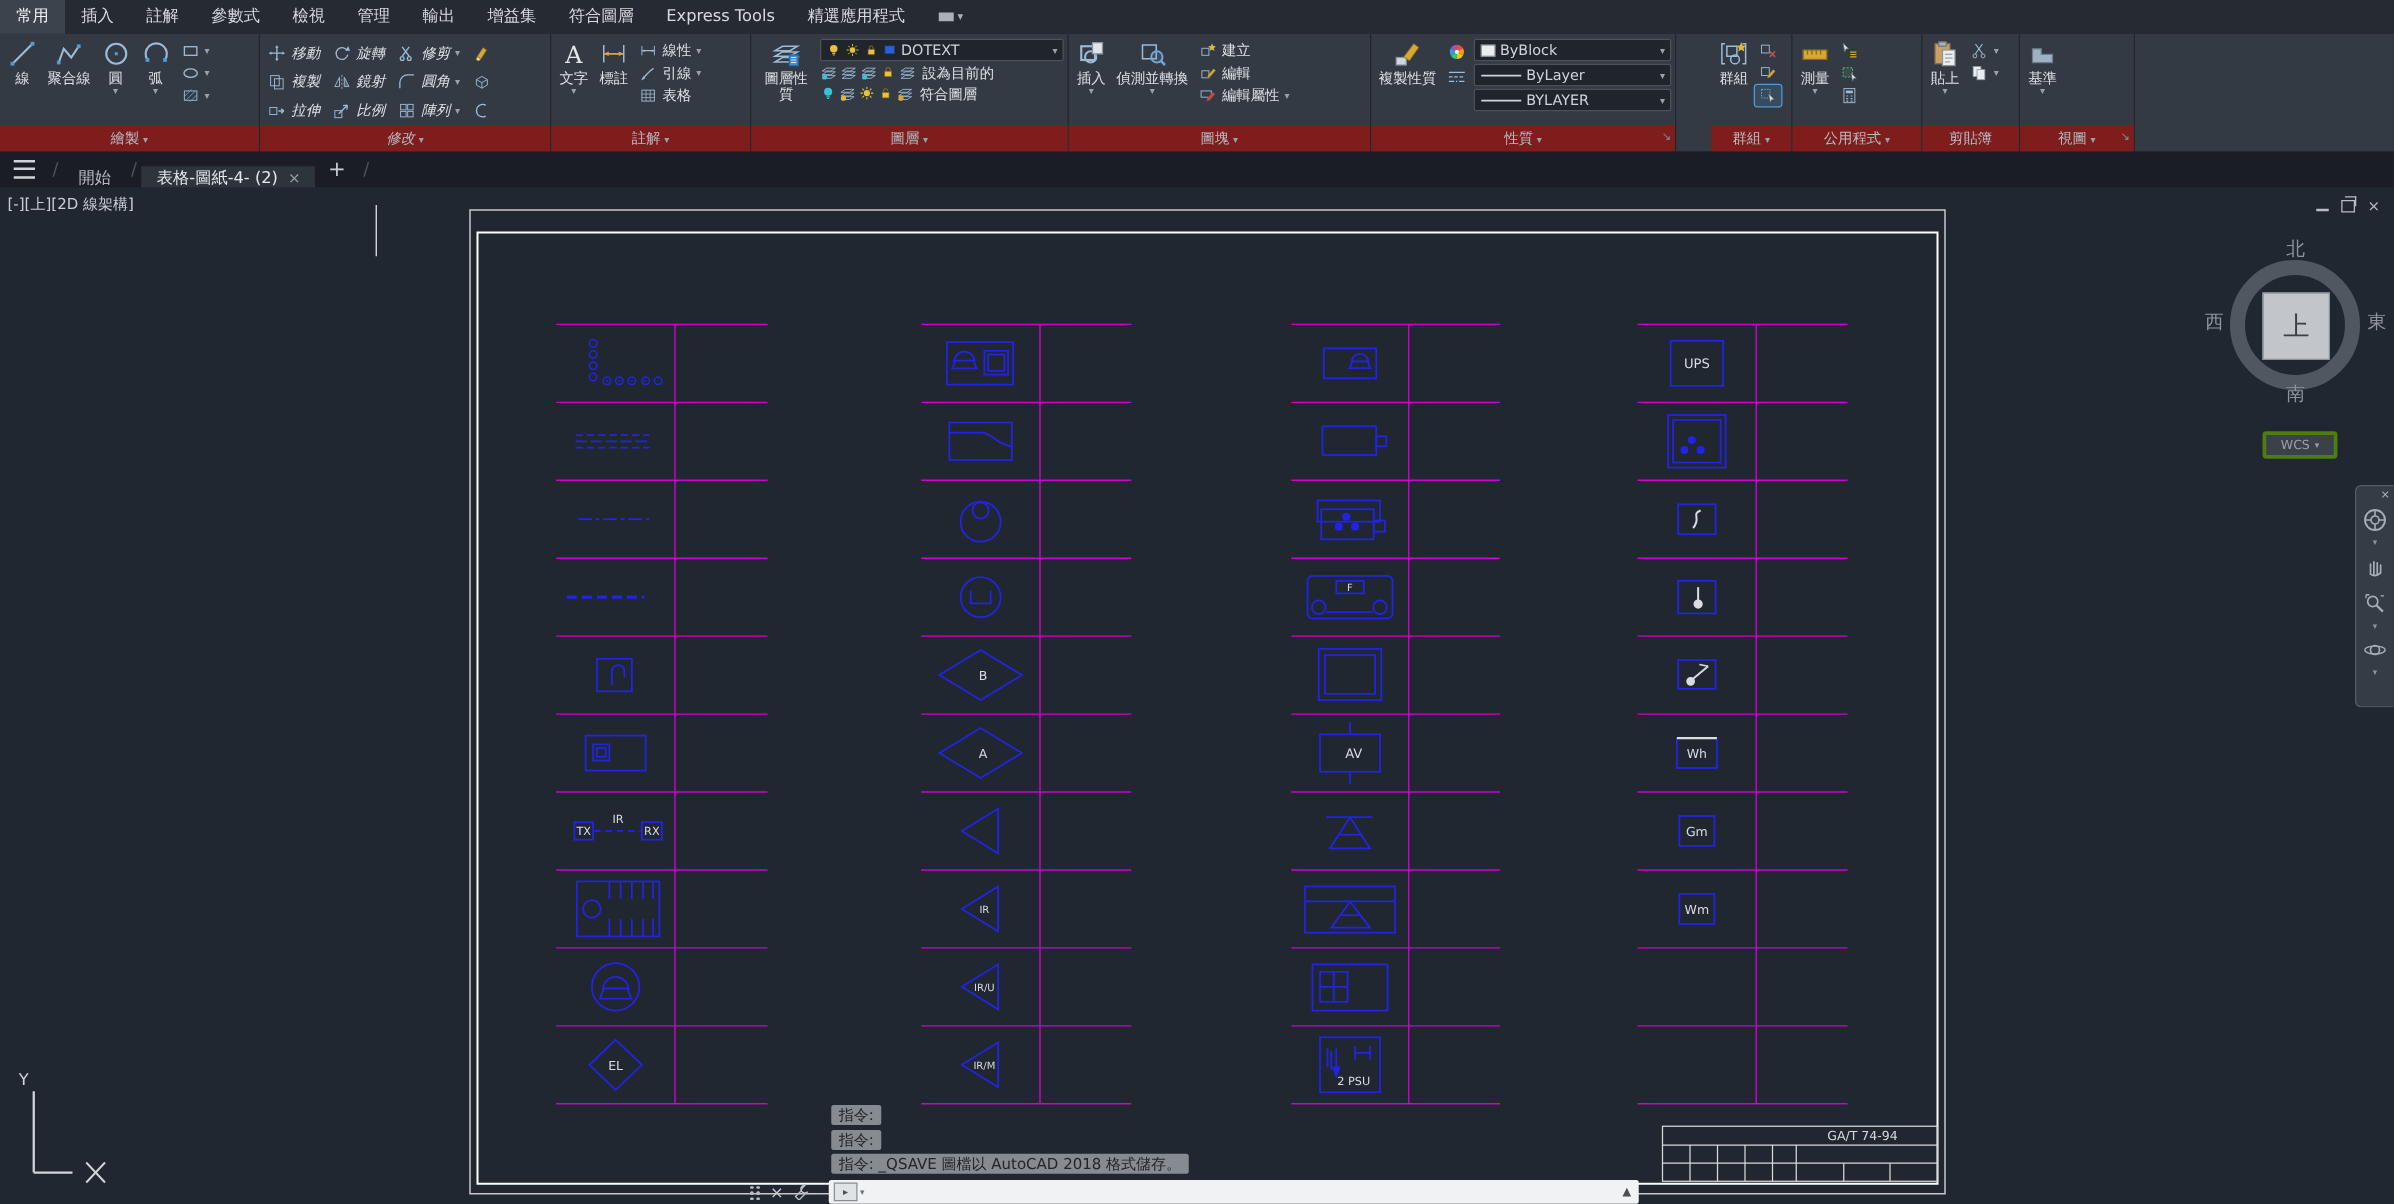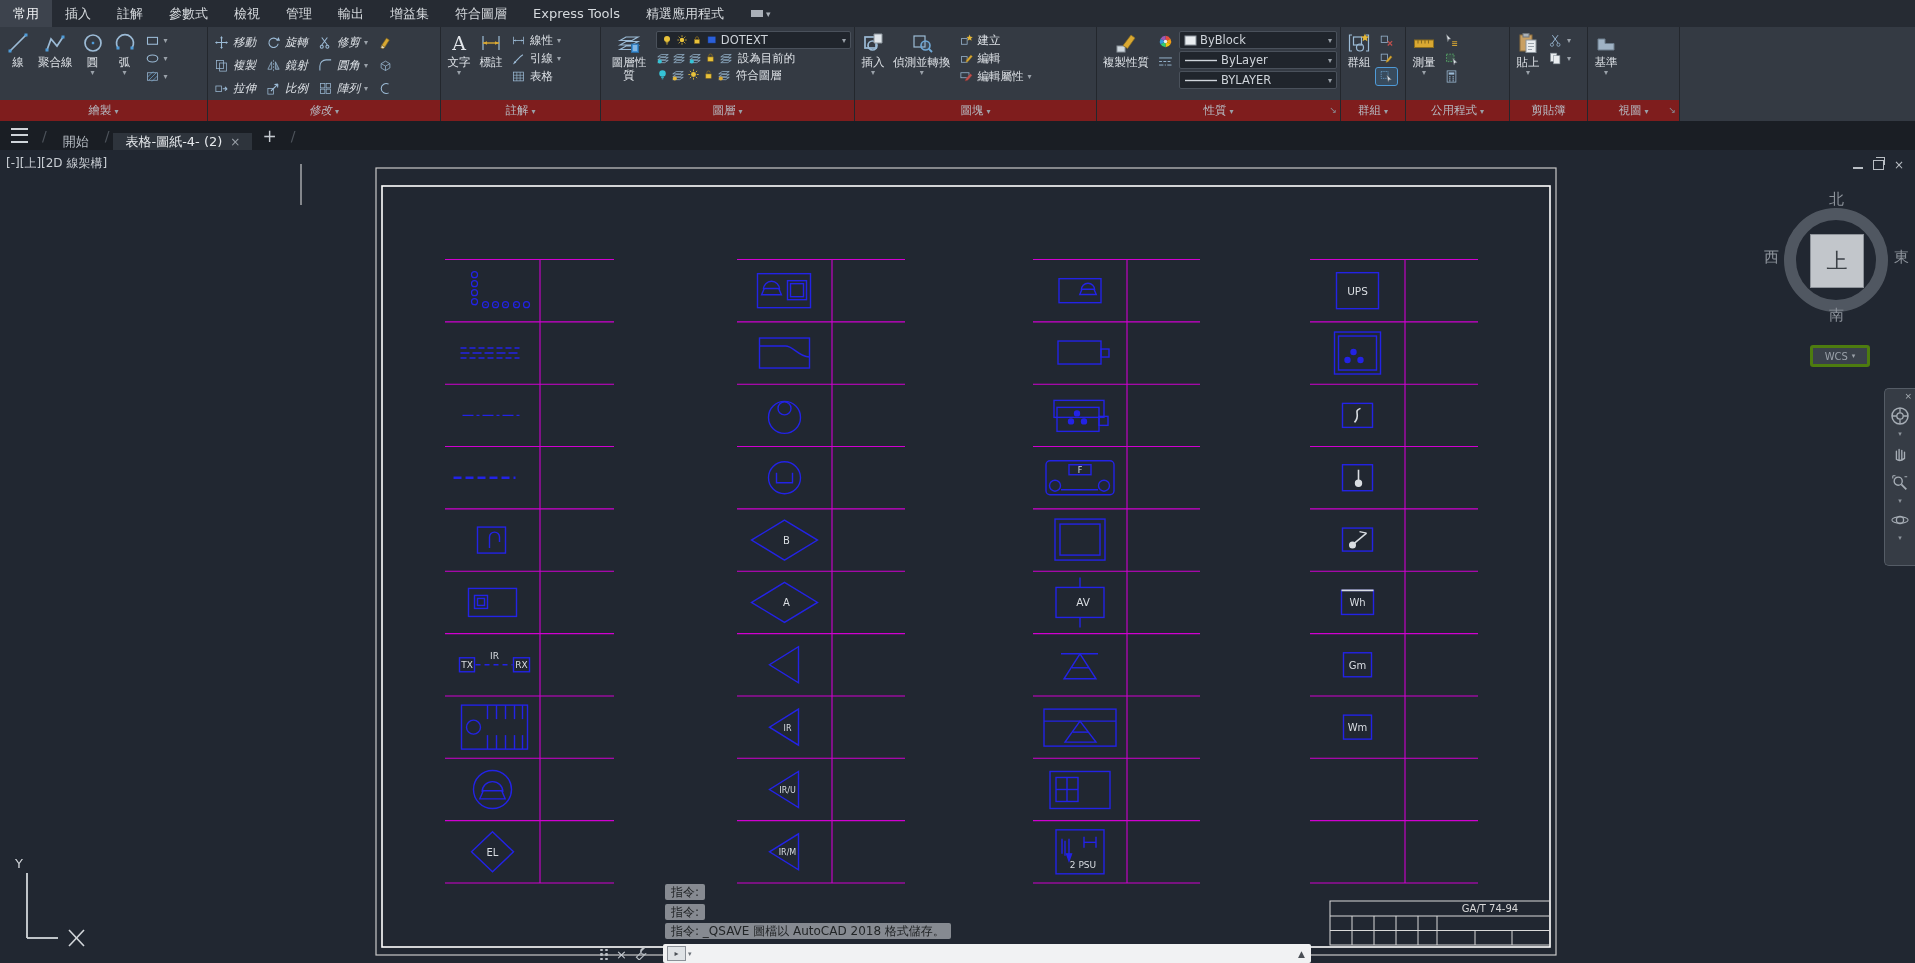--- a/index.html
+++ b/index.html
@@ -487,21 +487,21 @@
             <svg class="iconbox" width="34" height="9">
               <line x1="1" y1="4.5" x2="33" y2="4.5" stroke="#cfd4da" stroke-width="1.4"></line>
             </svg>
             <span class="flex">BYLAYER</span>
             <span class="caret">▾</span>
           </div>
         </div>
       </div>
       <div class="plabel"><span>性質</span><span class="caret">▾</span><span class="launcher">↘</span></div>
     </div>
-    <div class="panel" style="width: 65px;">
+    <div class="panel" style="width: 65px; margin-left: 28px;">
       <div class="pbody">
         <div class="bigbtn">
           <svg class="iconbox" width="24" height="24" viewBox="0 0 24 24">
             <path d="M5,4 L2.5,4 L2.5,20 L5,20 M19,4 L21.5,4 L21.5,20 L19,20" stroke="#9cbbd6" stroke-width="1.2" fill="none"></path>
             <rect x="6.5" y="6" width="8" height="8" stroke="#9cbbd6" stroke-width="1.2" fill="none"></rect>
             <circle cx="13" cy="16.5" r="3.5" stroke="#9cbbd6" stroke-width="1.2" fill="none"></circle>
             <polygon points="18,2.5 19.1,5.3 22,5.5 19.8,7.4 20.4,10.2 18,8.7 15.6,10.2 16.2,7.4 14,5.5 16.9,5.3" fill="#e3b73a"></polygon>
           </svg>
           <span class="lbl">群組</span>
         </div>

